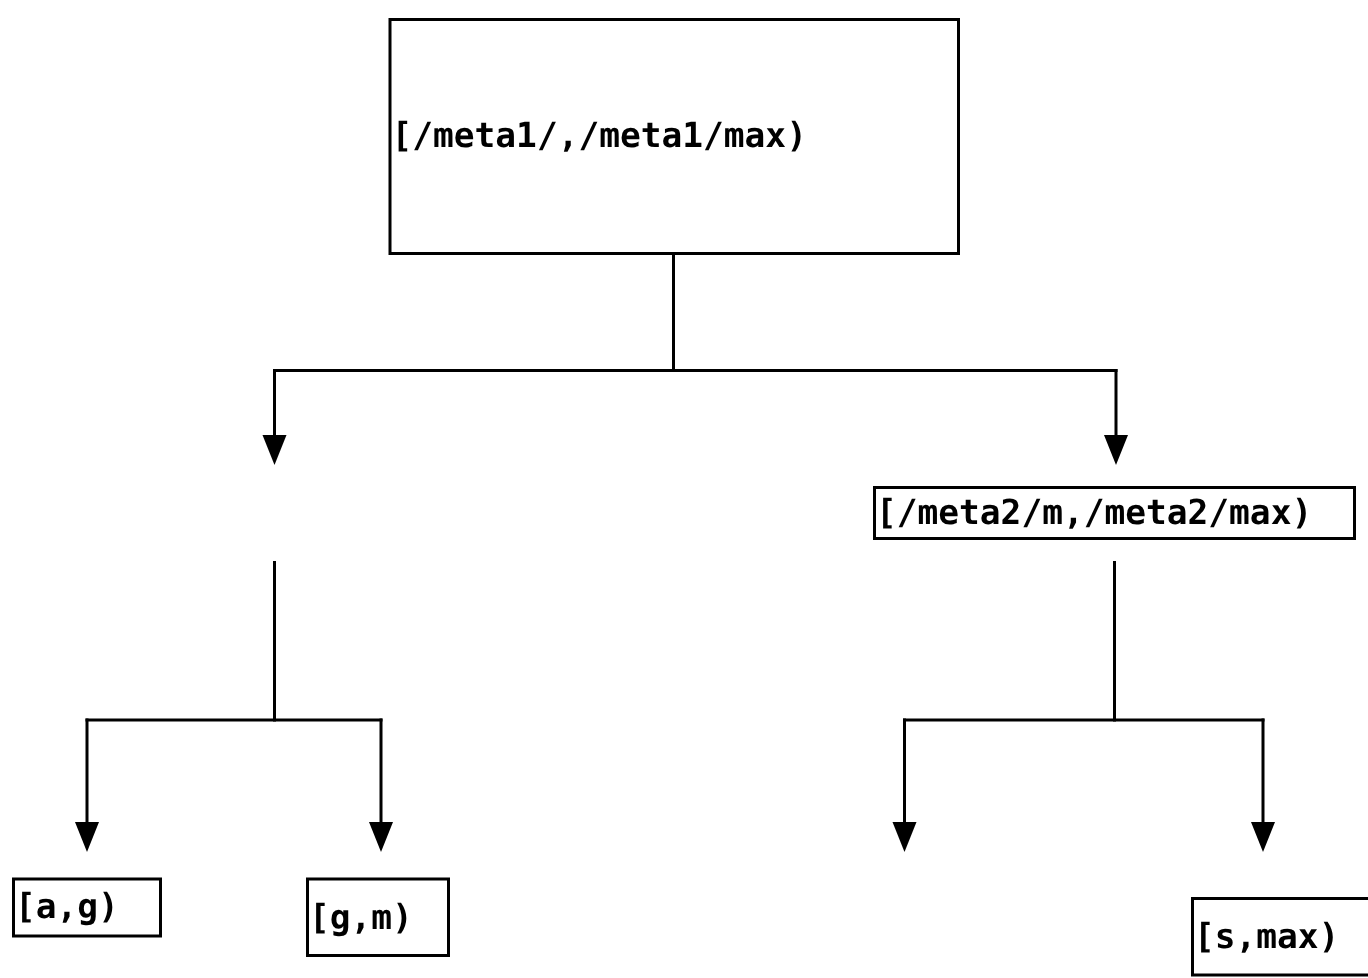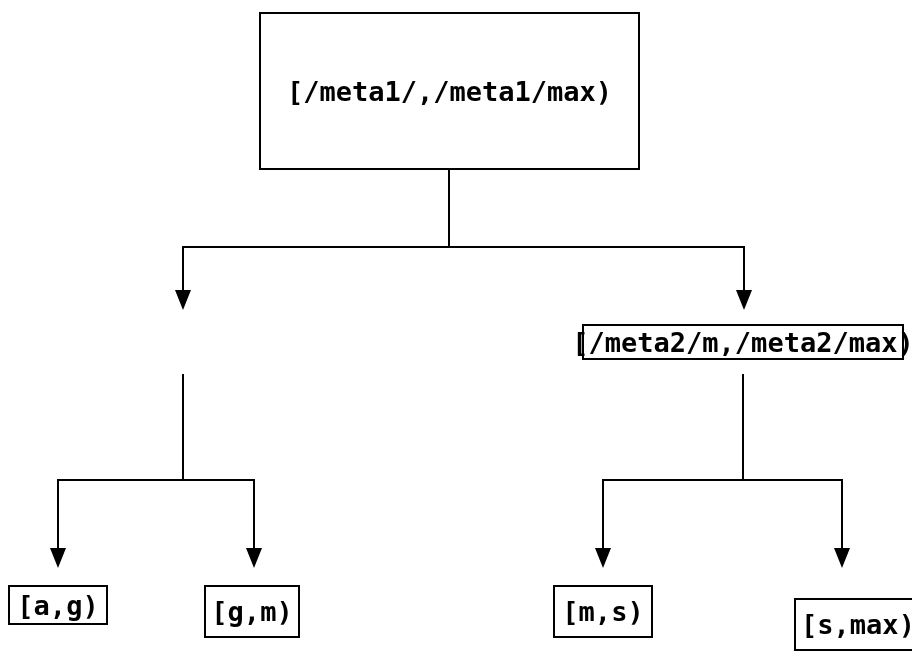--- a/index.html
+++ b/index.html
@@ -22,23 +22,23 @@
     font-family: "DejaVu Sans Mono", "Liberation Mono", monospace;
     overflow: hidden;
   }
   .node {
     position: absolute;
     box-sizing: border-box;
     border: 2px solid var(--node-border);
     background: var(--node-fill);
     display: flex;
     align-items: center;
-    justify-content: center;
+    justify-content: flex-start;
     color: var(--text);
-    font-size: 27px;
+    font-size: 23px;
     font-weight: bold;
     white-space: nowrap;
   }
   .line {
     position: absolute;
     background: var(--line);
   }
   .line.v { width: 2px; }
   .line.h { height: 2px; }
   .arrowhead {
@@ -69,23 +69,20 @@
   </div>
   <div class="node" id="node-meta2-high">
     <span>[/meta2/m,/meta2/max)</span>
   </div>
   <div class="node" id="node-leaf-ag">
     <span>[a,g)</span>
   </div>
   <div class="node" id="node-leaf-gm">
     <span>[g,m)</span>
   </div>
-  <div class="node" id="node-leaf-ms">
-    <span>[m,s)</span>
-  </div>
   <div class="node" id="node-leaf-smax">
     <span>[s,max)</span>
   </div>
 
   <div class="line v" style="left:448px; top:170px; height:78px;"></div>
   <div class="line h" style="left:182px; top:246px; width:563px;"></div>
   <div class="line v" style="left:182px; top:246px; height:44px;"></div>
   <div class="line v" style="left:743px; top:246px; height:44px;"></div>
   <div class="arrowhead" style="left:175px; top:290px;"></div>
   <div class="arrowhead" style="left:736px; top:290px;"></div>

